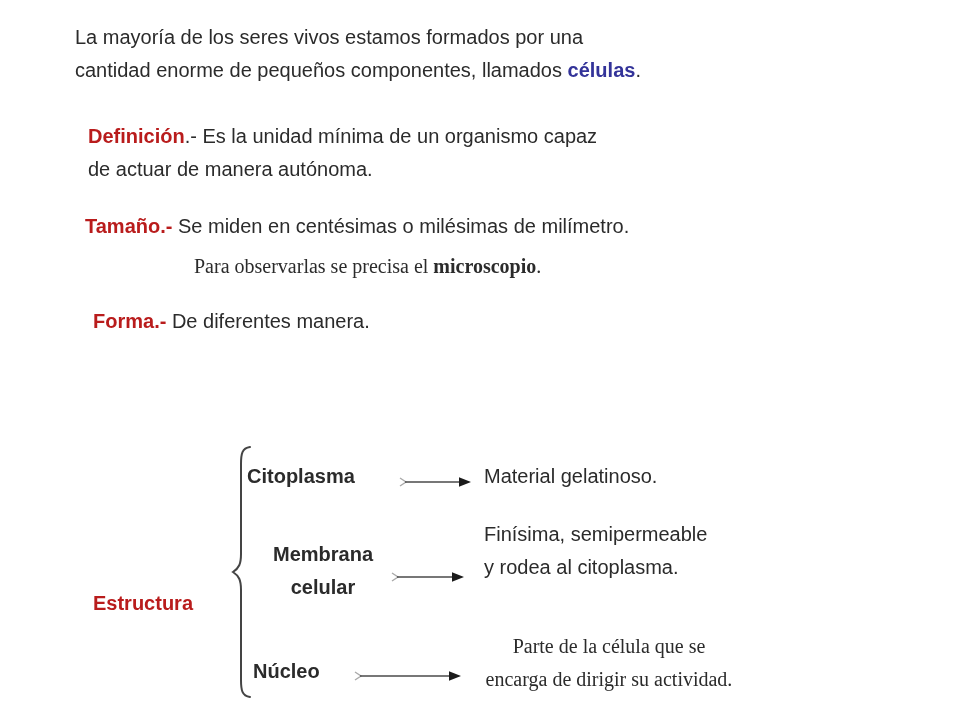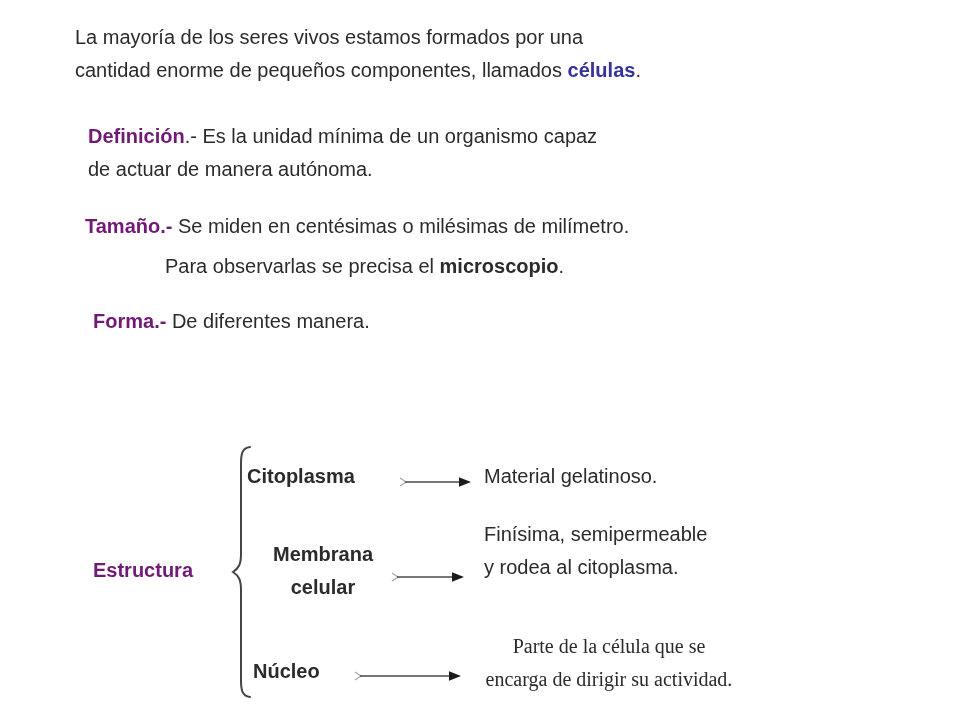--- a/index.html
+++ b/index.html
@@ -13,39 +13,41 @@
     height: 720px;
     background: #ffffff;
     overflow: hidden;
     font-family: "Liberation Sans", "DejaVu Sans", sans-serif;
     font-size: 20px;
     line-height: 33px;
     color: #2b2b2b;
   }
   .abs { position: absolute; }
   .red {
-    color: #701a75;
+    color: #b91c1c;
     font-weight: bold;
+    margin-top: 33px;
   }
   .blue {
     color: #333399;
     font-weight: bold;
     margin-top: 39px;
   }
   .bold { font-weight: bold; }
   .term {
     font-weight: bold;
     white-space: nowrap;
   }
   .desc { white-space: nowrap; }
   .center { text-align: center; }
   .indent2 {
     display: block;
-    margin-left: 80px;
+    margin-left: 109px;
     margin-top: 7px;
+    font-family: Liberation Serif, serif;
   }
   svg { display: block; }
 </style>
 </head>
 <body>
 
 <div class="slide">
 
   <div class="abs" style="left:75px; top:21px; width:840px;">
     <span>La mayoría de los seres vivos estamos formados por una</span><br>

